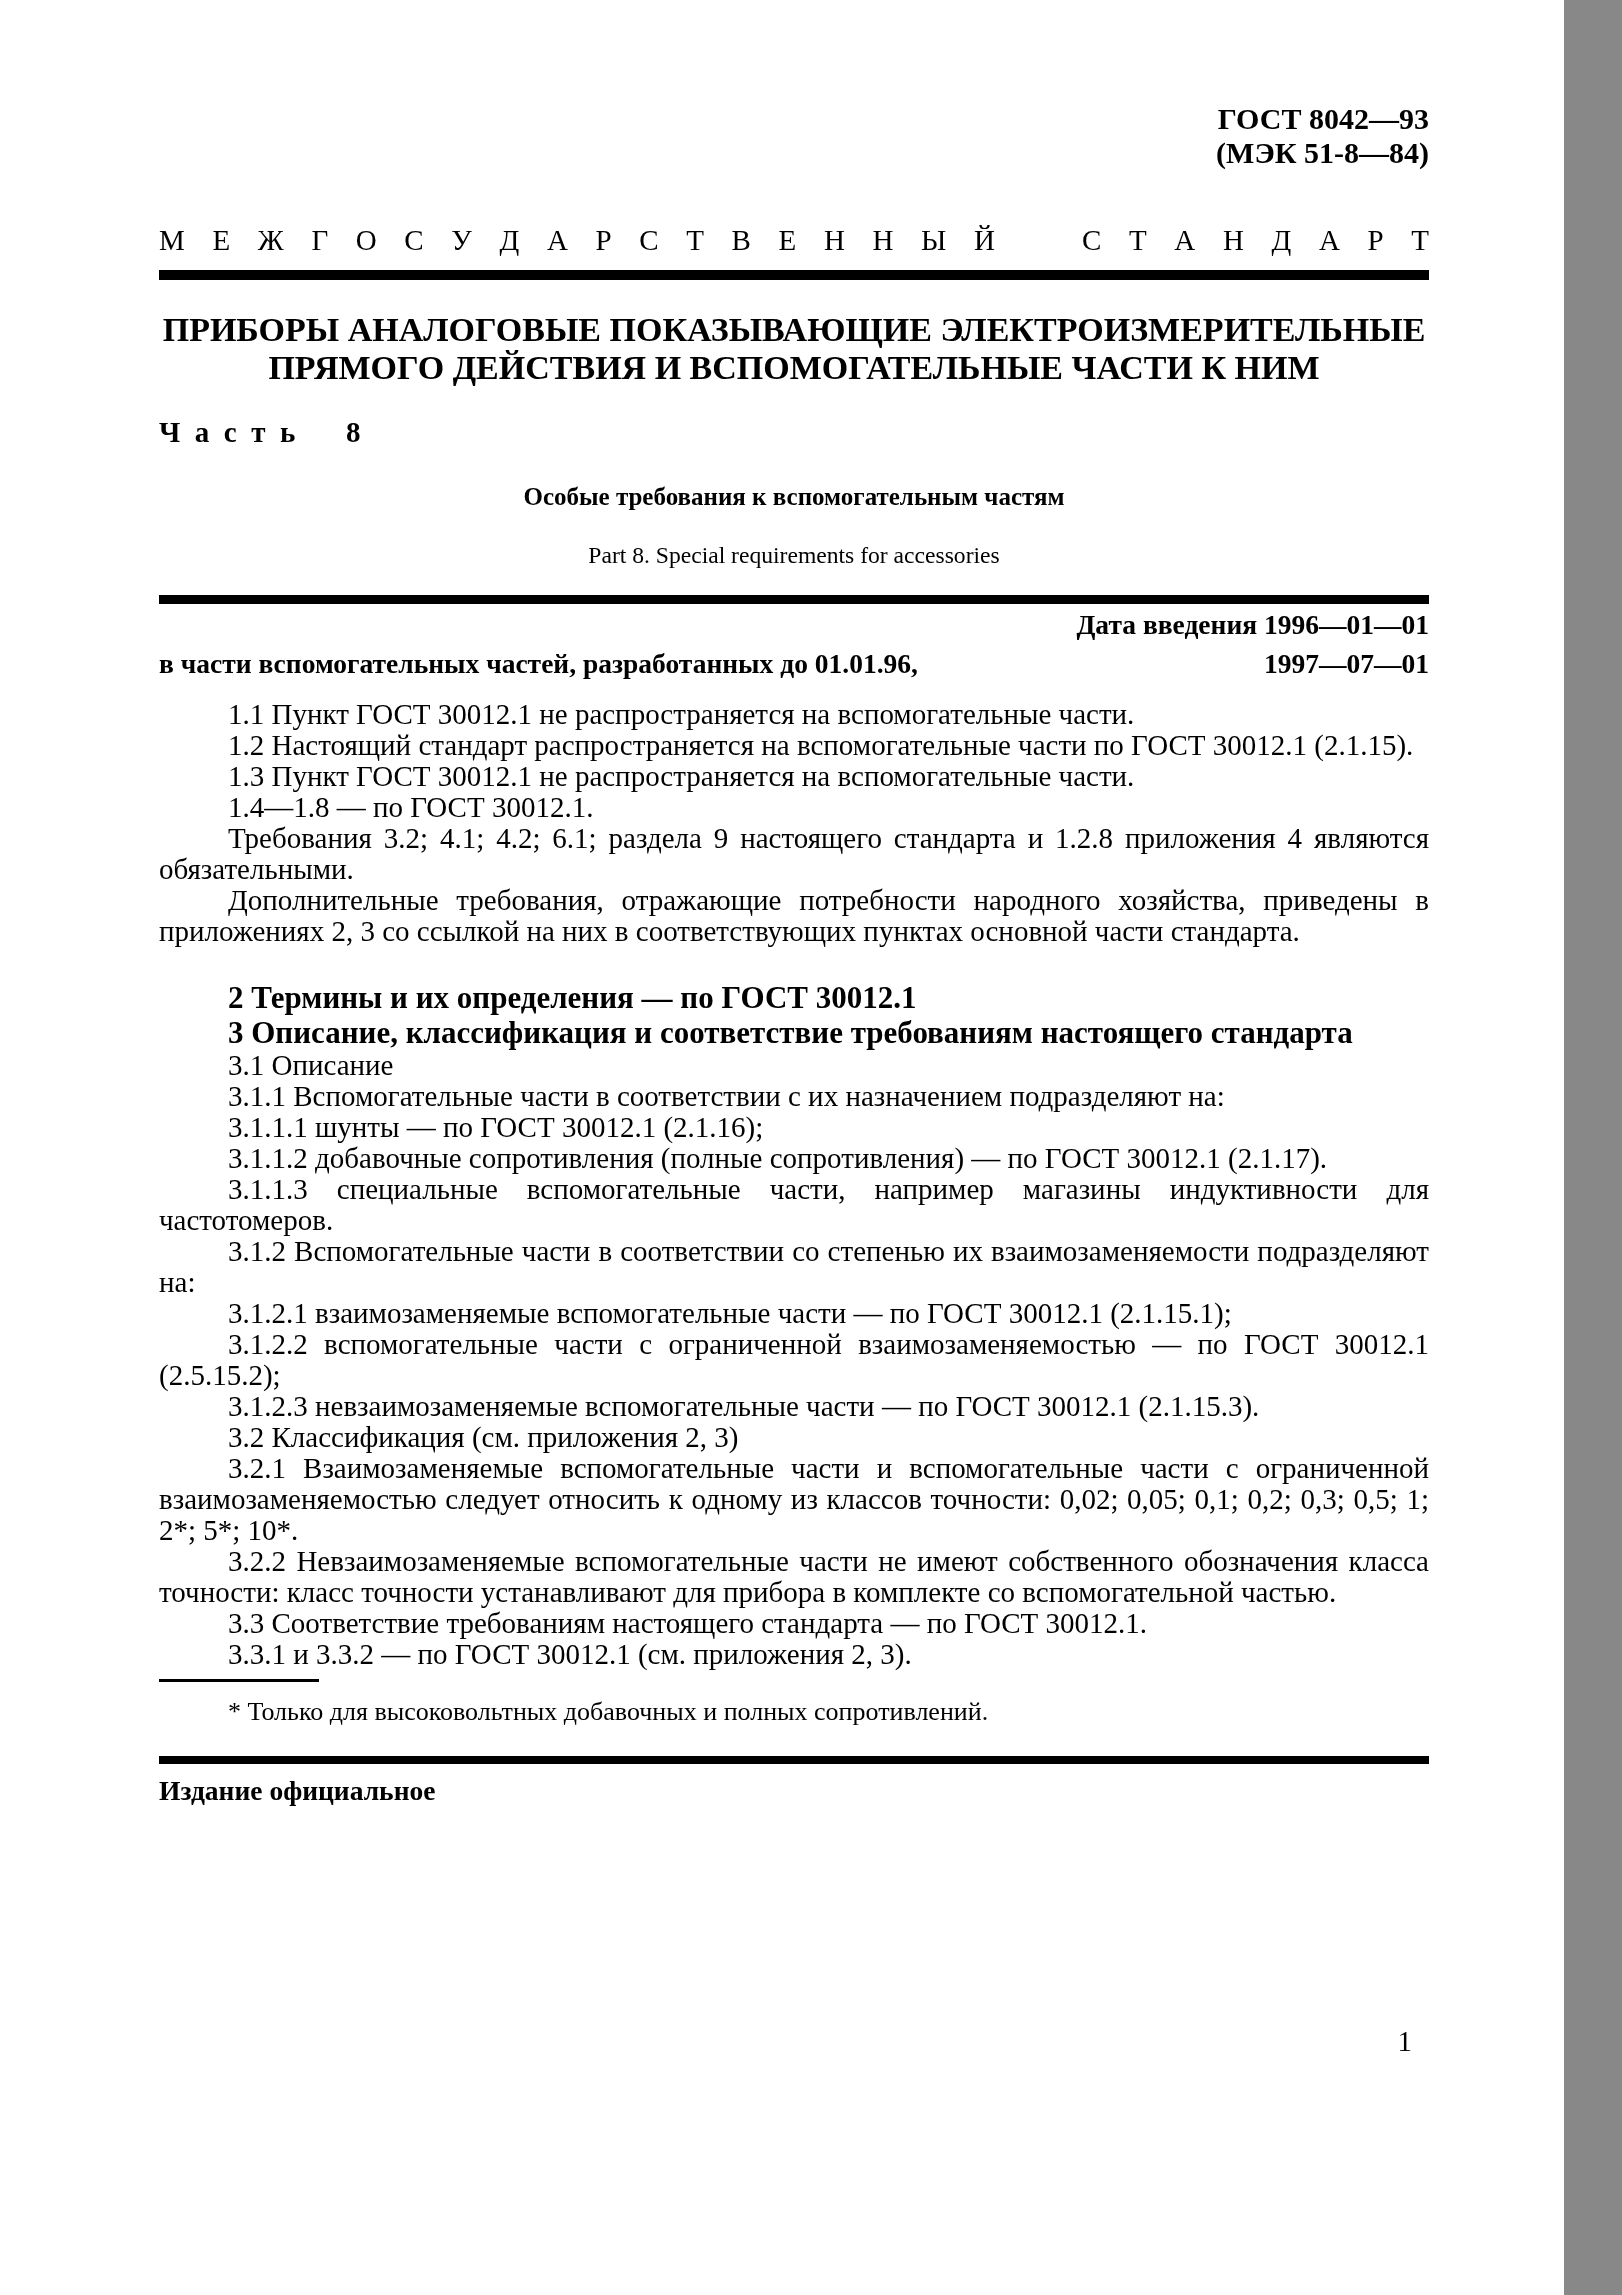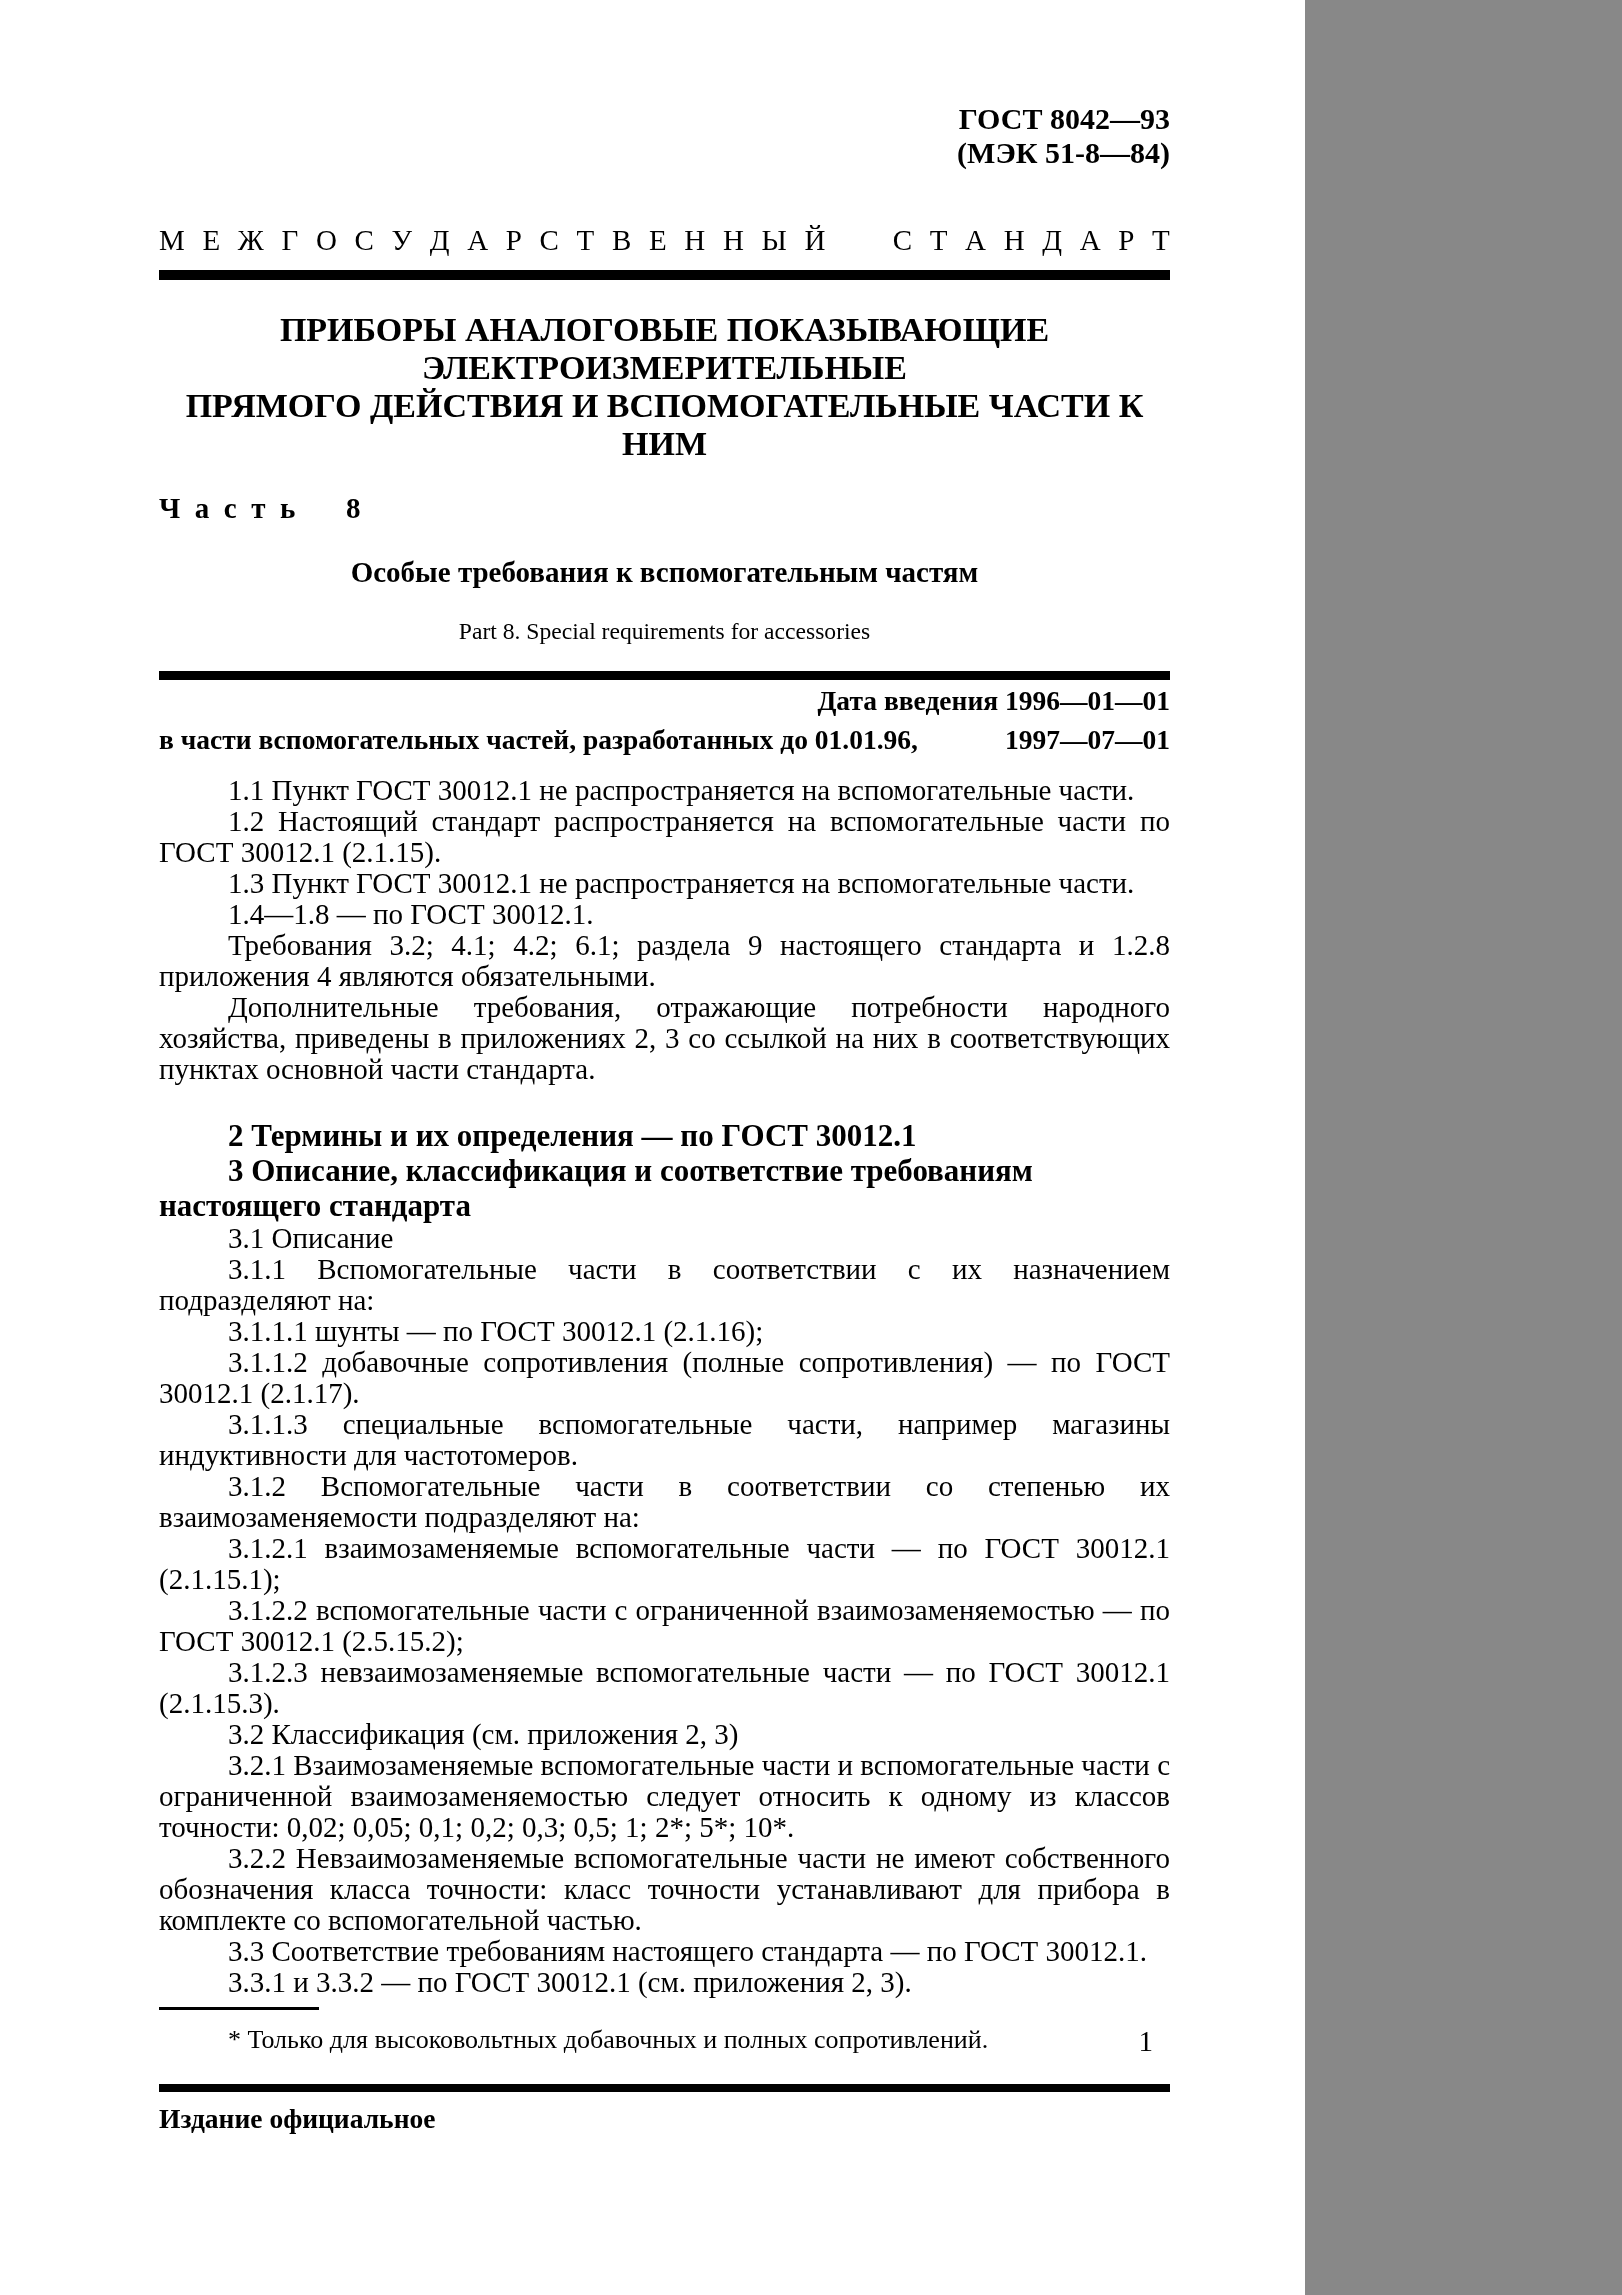--- a/index.html
+++ b/index.html
@@ -1,34 +1,34 @@
 <!DOCTYPE html>
 <html lang="ru" style="font-size:10.5px"><head>
 <meta charset="utf-8">
 <style>
   html,body{margin:0;padding:0;background:#888;}
   .page{
     position:relative;
-    width:1305px;height:2295px;
+    width:1564px;height:2295px;
     background:#ffffff;color:#000;
     box-sizing:border-box;
     padding-left:159px;padding-right:135px;
     font-family:"Liberation Serif","DejaVu Serif",serif;
     overflow:hidden;
   }
   .docnum{padding-top:102px;text-align:right;font-weight:bold;font-size:30px;line-height:34px;}
   .banner{margin-top:55px;font-size:29px;line-height:31px;}
   .spread{display:flex;justify-content:space-between;align-items:baseline;}
   .rule{background:#000;border:0;margin:0;}
   .rule-a{margin-top:14.4px;height:9.8px;}
   .rule-b{margin-top:25px;height:8.5px;}
   .rule-c{margin-top:29px;height:8.5px;}
   .title{margin-top:31px;text-align:center;font-weight:bold;font-size:34px;line-height:38px;}
   .part{margin-top:30px;font-weight:bold;font-size:29px;line-height:30px;letter-spacing:0.5em;word-spacing:0.5em;}
-  .subtitle{margin-top:34px;text-align:center;font-weight:bold;font-size:29px;line-height:31px;}
+  .subtitle{margin-top:34px;text-align:center;font-weight:bold;font-size:25px;line-height:31px;}
   .english{margin-top:29px;text-align:center;font-size:23.6px;line-height:29px;}
   .date1{margin-top:6.5px;text-align:right;font-weight:bold;font-size:27.5px;line-height:30px;}
   .daterow{margin-top:9.2px;display:flex;justify-content:space-between;font-weight:bold;font-size:27.5px;line-height:30px;}
   .sec-h{margin:0;font-size:31px;line-height:35px;font-weight:bold;text-indent:69px;text-align:left;}
   .h-s1{margin-top:59px;}
   .h-s2{margin-top:33px;}
   .h-s3{}
   .body-block{margin-top:19.6px;}
   .body-block p, p.bp{
     margin:0;font-size:29px;line-height:31px;

